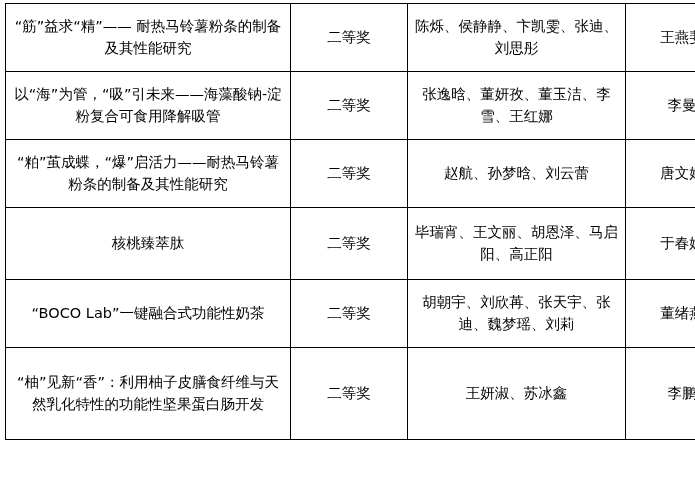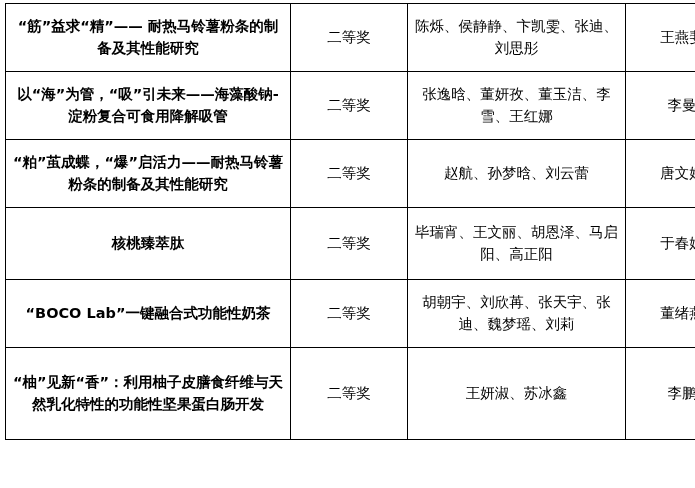--- a/index.html
+++ b/index.html
@@ -30,21 +30,20 @@
     padding: 6px 6px;
     font-size: 14.5px;
     line-height: 1.45;
     vertical-align: middle;
     text-align: center;
     word-break: break-all;
   }
   td.col-title {
     width: 272px;
     text-align: center;
-    font-weight: bold;
   }
   td.col-level {
     width: 104px;
     white-space: nowrap;
   }
   td.col-members {
     width: 205px;
   }
   td.col-advisor {
     width: 100px;

